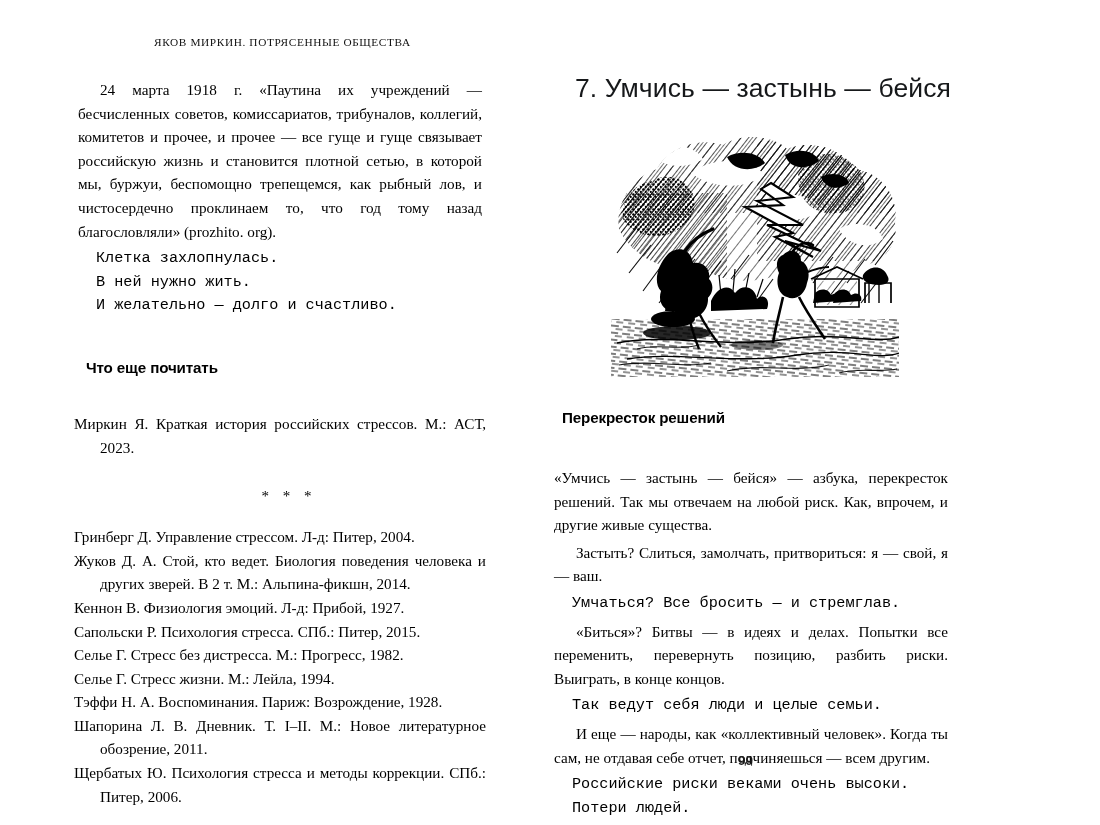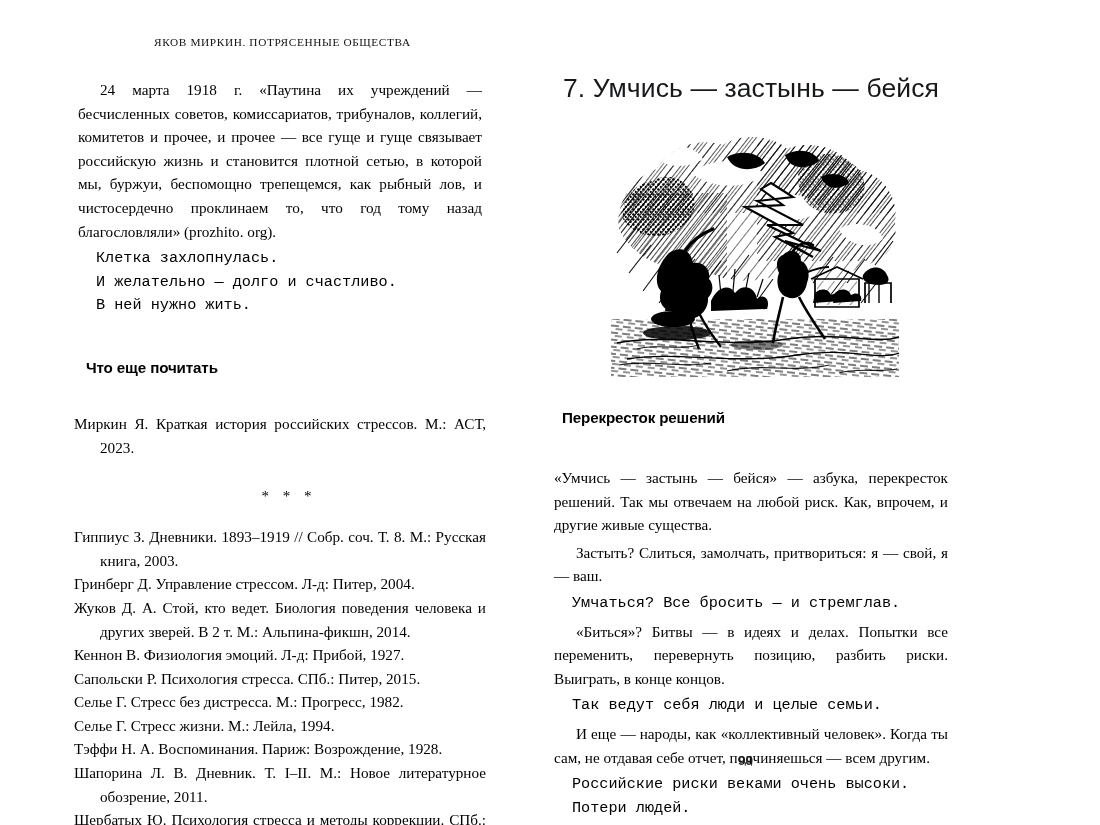--- a/index.html
+++ b/index.html
@@ -103,21 +103,21 @@
     margin: 0;
     padding-left: 18px;
   }
   .gap-stars-top { height: 30px; }
   .gap-stars-bottom { height: 22px; }
 
   
   h1.chapter-title {
     margin: 0;
     position: absolute;
-    left: 0;
+    left: 12px;
     top: 72px;
     width: 402px;
     text-align: center;
     font-family: "Liberation Sans", "DejaVu Sans", sans-serif;
     font-weight: normal;
     font-size: 26.5px;
     line-height: 32px;
     letter-spacing: 0.1px;
     color: #16181a;
   }
@@ -158,36 +158,35 @@
 
   <div class="page">
 
     <div class="running-head">ЯКОВ МИРКИН. ПОТРЯСЕННЫЕ ОБЩЕСТВА</div>
 
     <div class="col-left">
 
       <p class="body indent">24 марта 1918 г. «Паутина их учреждений — бесчисленных советов, комиссариатов, трибуналов, коллегий, комитетов и прочее, и прочее — все гуще и гуще связывает российскую жизнь и становится плотной сетью, в которой мы, буржуи, беспомощно трепещемся, как рыбный лов, и чистосердечно проклинаем то, что год тому назад благословляли» (prozhito. org).</p>
 
       <p class="line">Клетка захлопнулась.</p>
+      <p class="line">В ней нужно жить.</p>
       <p class="line">И желательно — долго и счастливо.</p>
-      <p class="line">В ней нужно жить.</p>
 
       <div class="gap-before-subhead"></div>
 
       <h2 class="subhead">Что еще почитать</h2>
 
       <div class="gap-after-subhead"></div>
 
       <p class="bib-entry">Миркин Я. Краткая история российских стрессов. М.: АСТ, 2023.</p>
 
       <div class="gap-stars-top"></div>
       <p class="stars">* * *</p>
       <div class="gap-stars-bottom"></div>
 
-      <p class="bib-entry">Гиппиус З. Дневники. 1893–1919 // Собр. соч. Т. 8. М.: Русская книга, 2003.</p>
       <p class="bib-entry flush">Гринберг Д. Управление стрессом. Л-д: Питер, 2004.</p>
       <p class="bib-entry">Жуков Д. А. Стой, кто ведет. Биология поведения человека и других зверей. В 2 т. М.: Альпина-фикшн, 2014.</p>
       <p class="bib-entry flush">Кеннон В. Физиология эмоций. Л-д: Прибой, 1927.</p>
       <p class="bib-entry flush">Сапольски Р. Психология стресса. СПб.: Питер, 2015.</p>
       <p class="bib-entry flush">Селье Г. Стресс без дистресса. М.: Прогресс, 1982.</p>
       <p class="bib-entry flush">Селье Г. Стресс жизни. М.: Лейла, 1994.</p>
       <p class="bib-entry flush">Тэффи Н. А. Воспоминания. Париж: Возрождение, 1928.</p>
       <p class="bib-entry">Шапорина Л. В. Дневник. Т. I–II. М.: Новое литературное обозрение, 2011.</p>
       <p class="bib-entry">Щербатых Ю. Психология стресса и методы коррекции. СПб.: Питер, 2006.</p>
 

